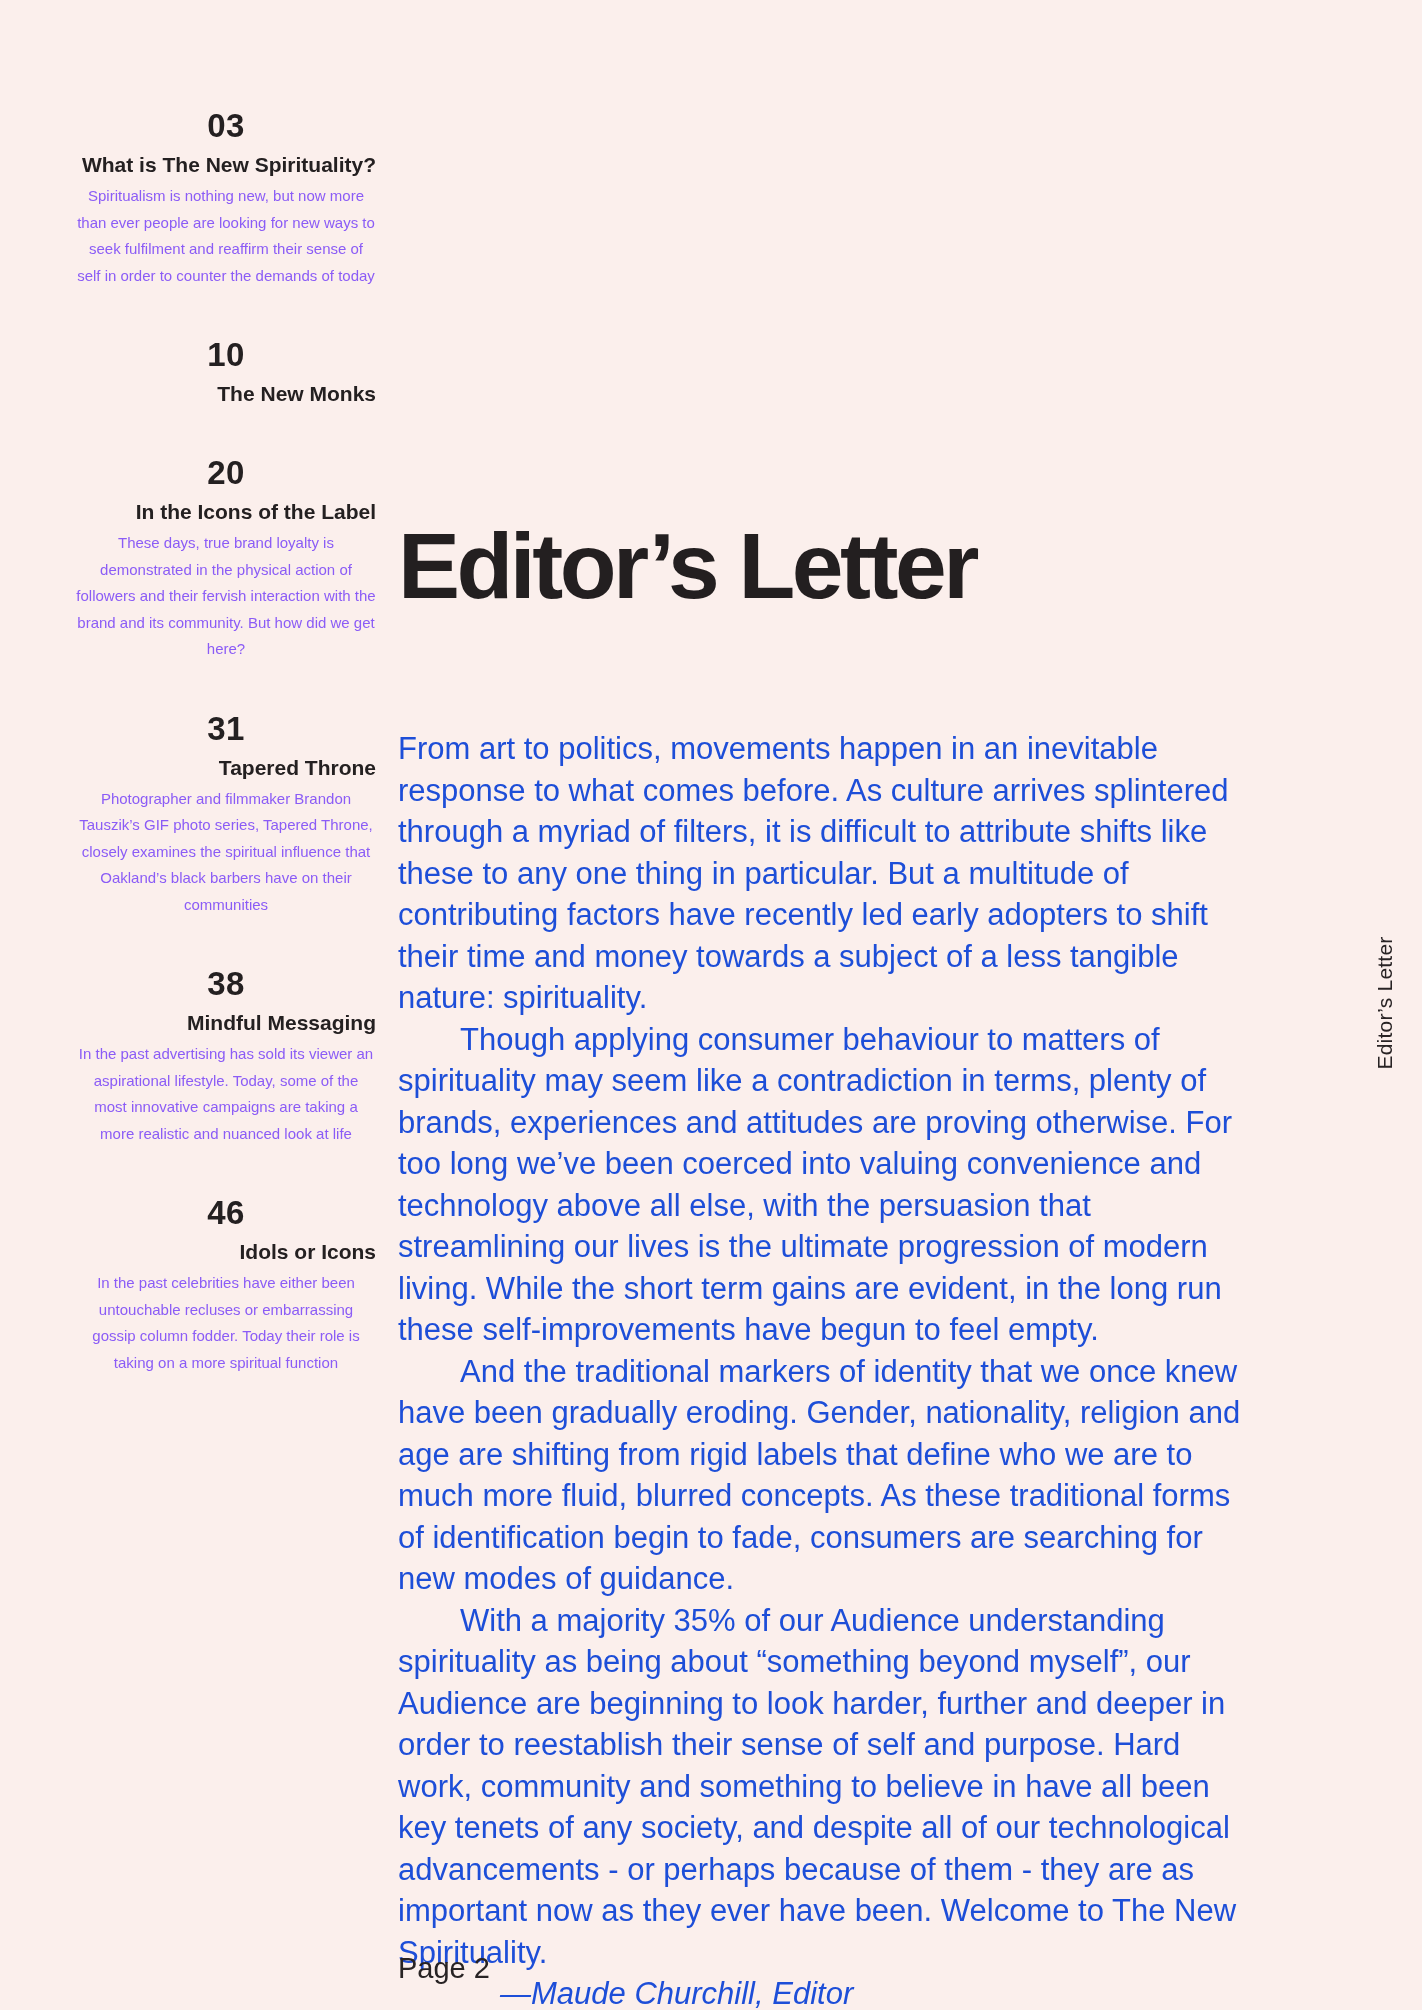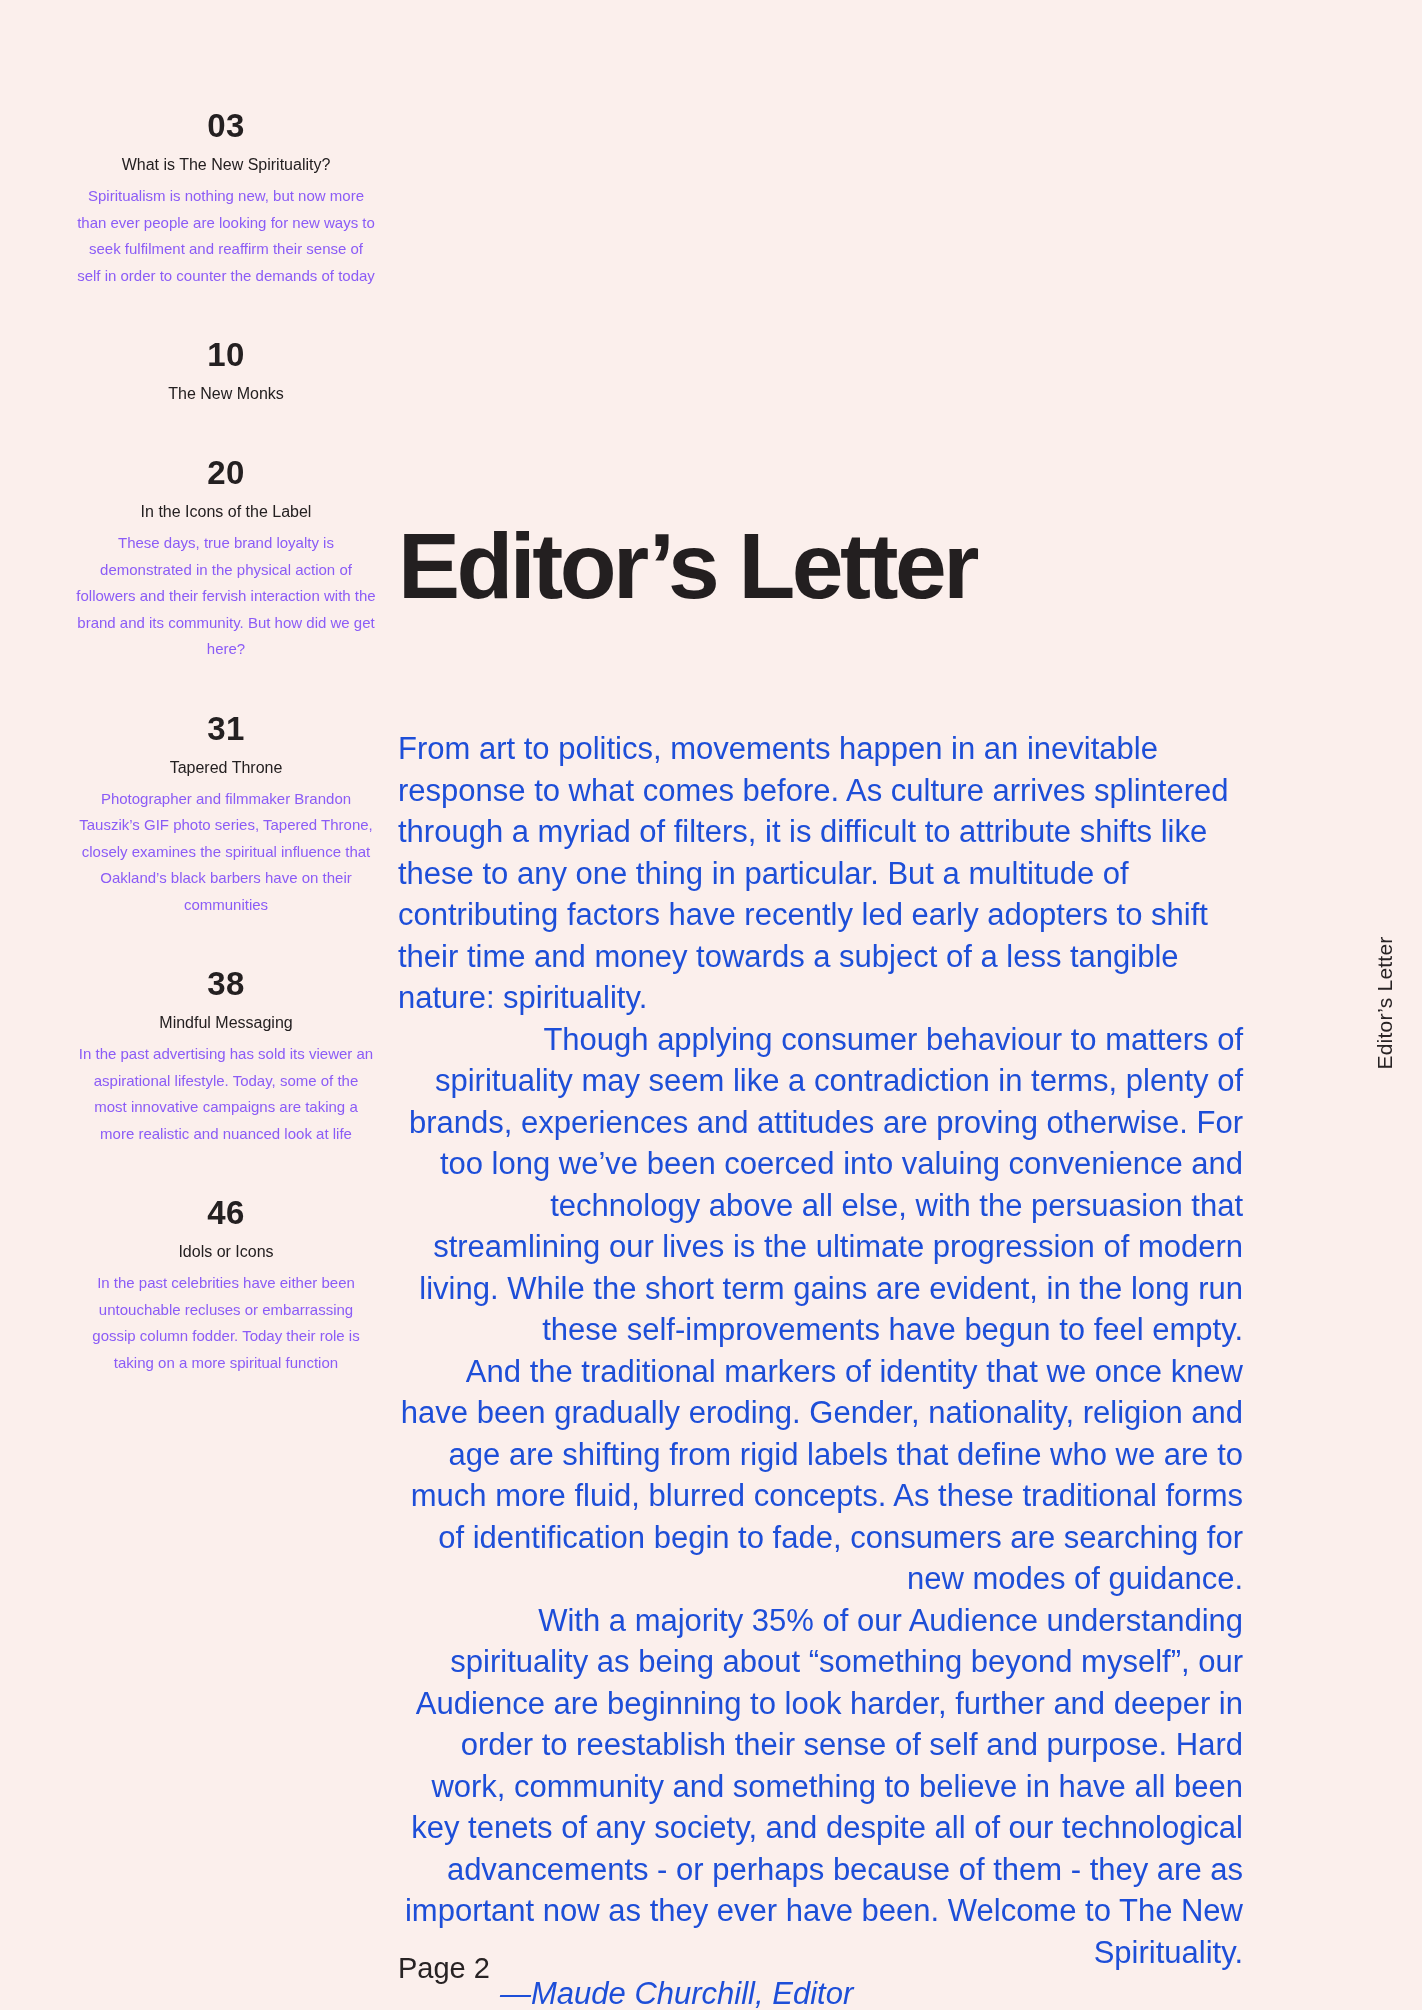--- a/index.html
+++ b/index.html
@@ -29,23 +29,24 @@
     margin-top: 46px;
   }
   .toc-number {
     font-size: 33px;
     line-height: 40px;
     font-weight: 700;
     letter-spacing: 0.5px;
   }
   .toc-title {
     margin-top: 6px;
-    font-size: 16px;
+    font-size: 21px;
     line-height: 26px;
-    font-weight: 400;
+    font-weight: 700;
+    text-align: right;
   }
   .toc-desc {
     margin-top: 5px;
     font-size: 15px;
     line-height: 26.5px;
     font-weight: 400;
     color: #8b5cf6;
   }
 
   
@@ -74,21 +75,20 @@
     width: 845px;
     font-size: 31px;
     line-height: 41.5px;
     color: #1d4ed8;
   }
   .body-text p {
     margin: 0;
   }
   .body-text p.indent {
     text-indent: 62px;
-    text-align: right;
   }
   .signature {
     font-style: italic;
     text-indent: 102px;
   }
   .page-footer {
     position: absolute;
     left: 398px;
     top: 1953px;
     font-size: 29px;

